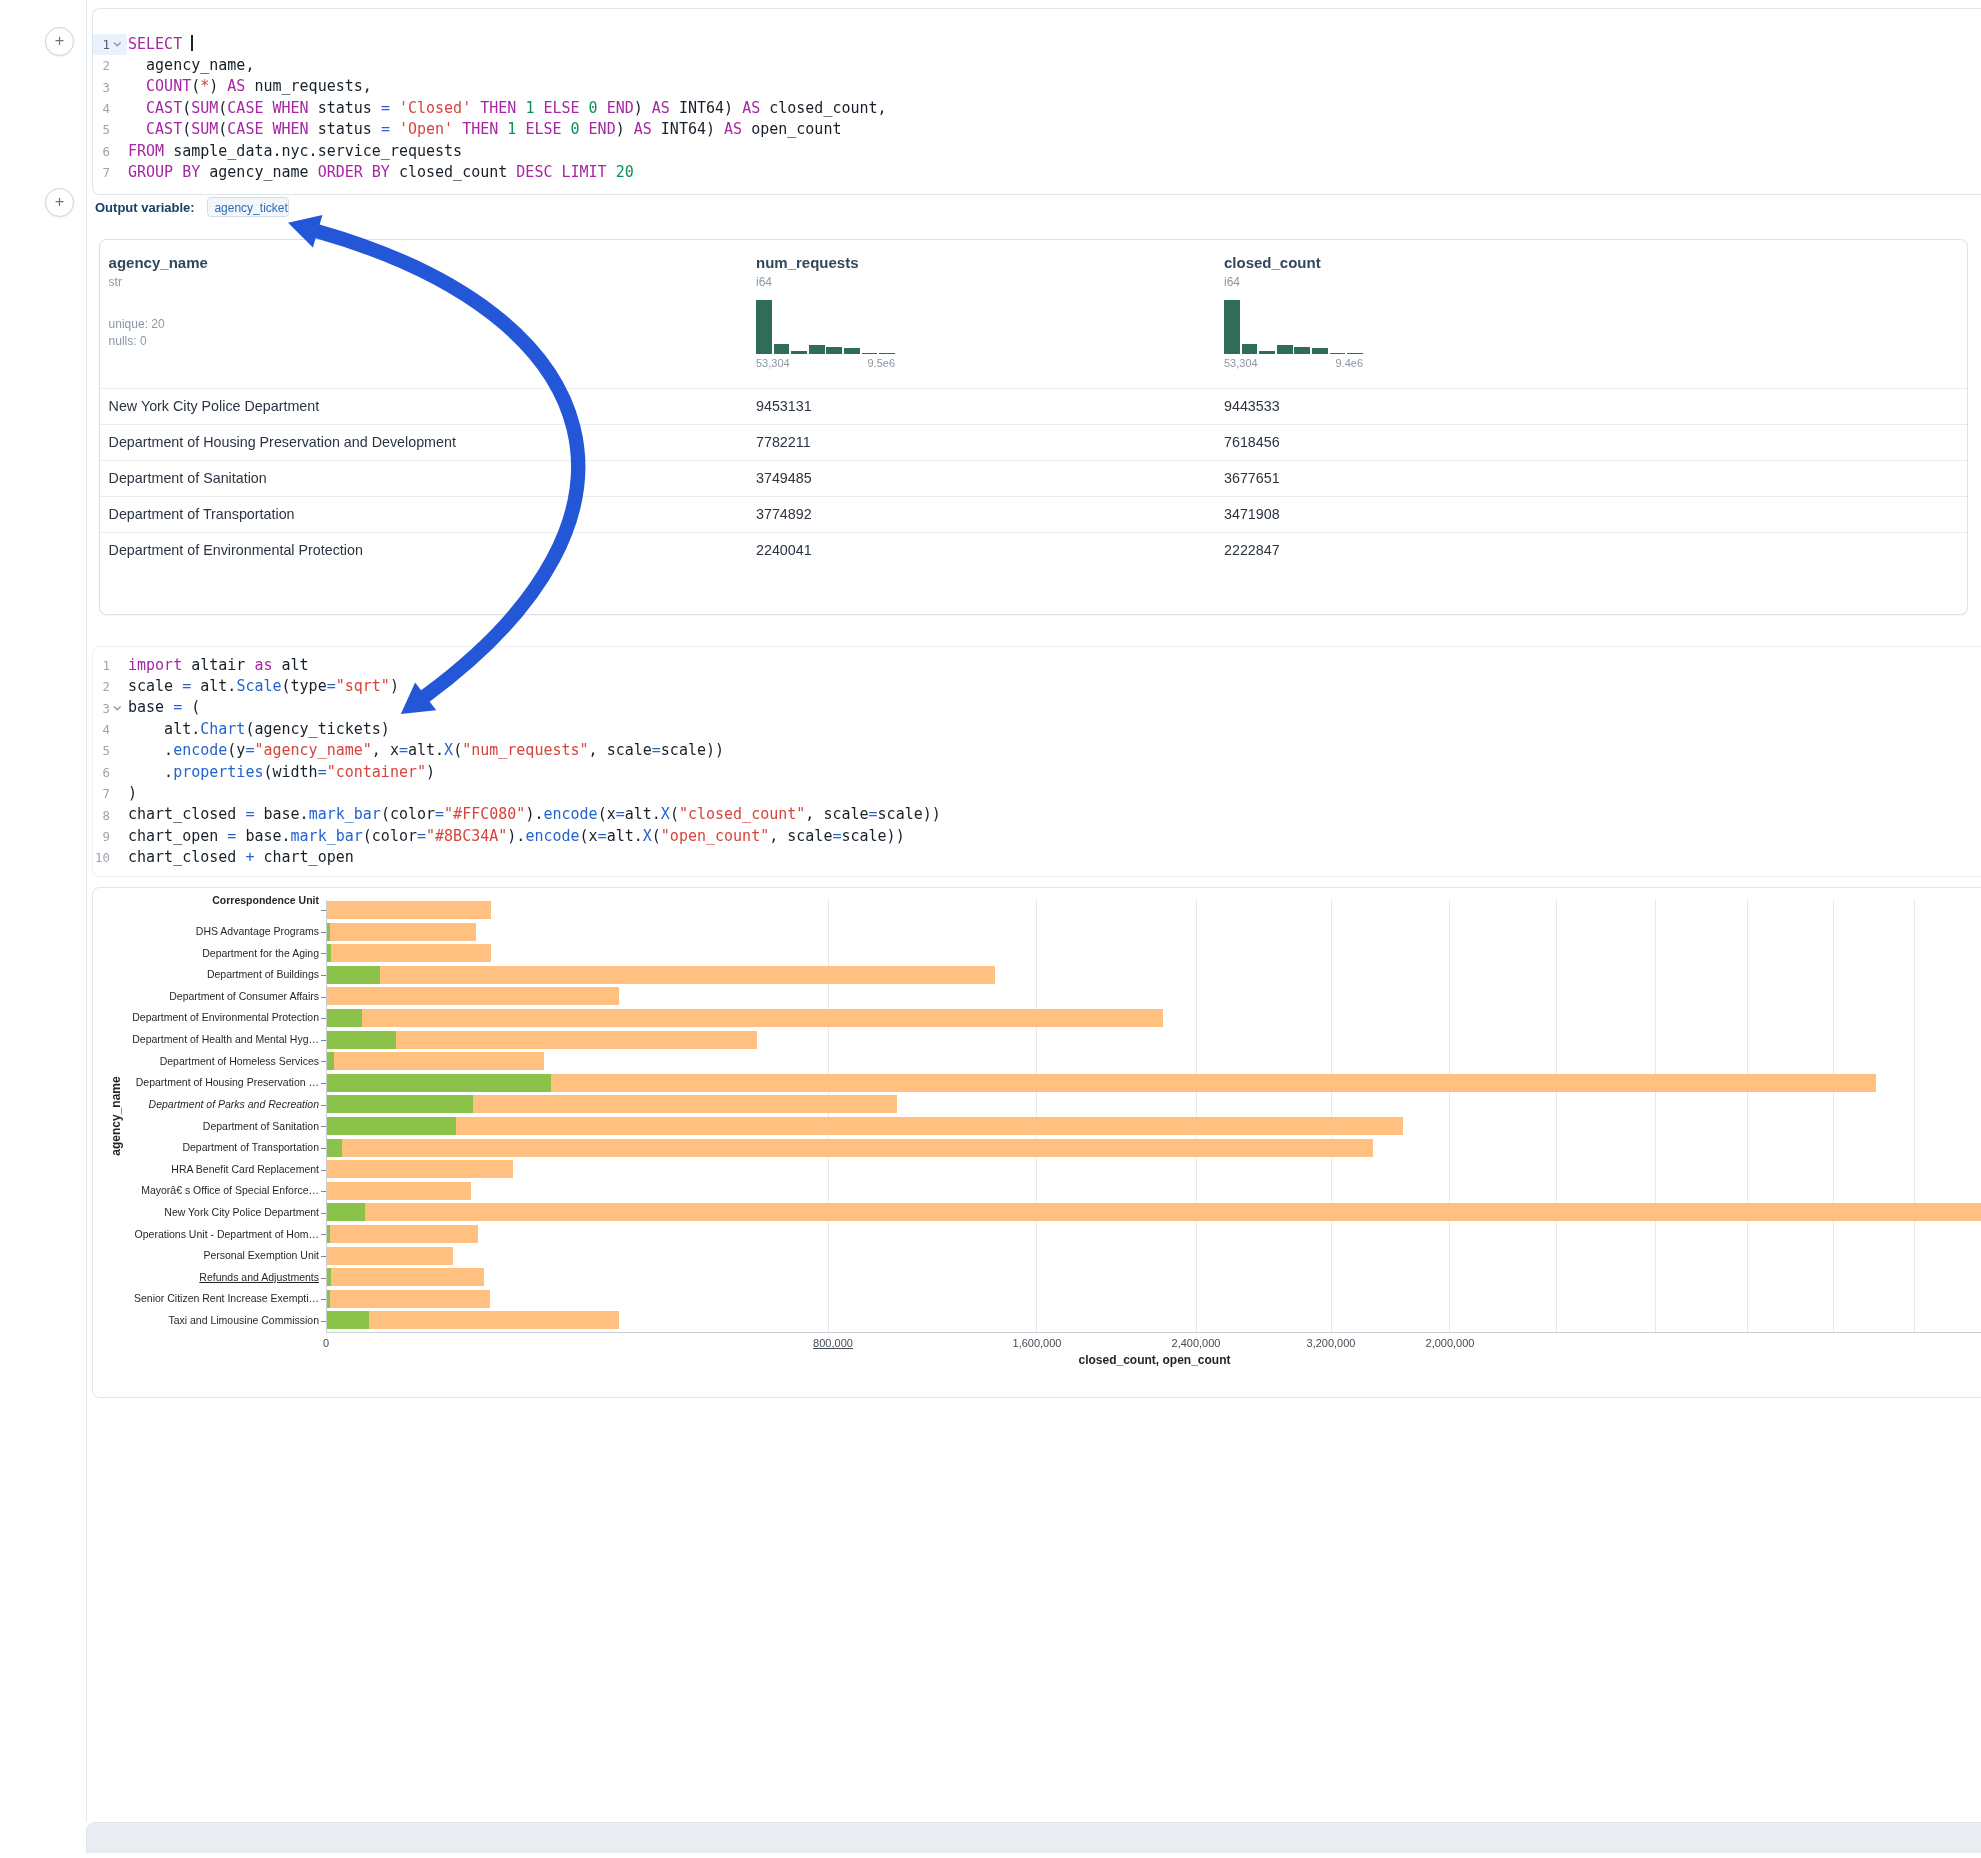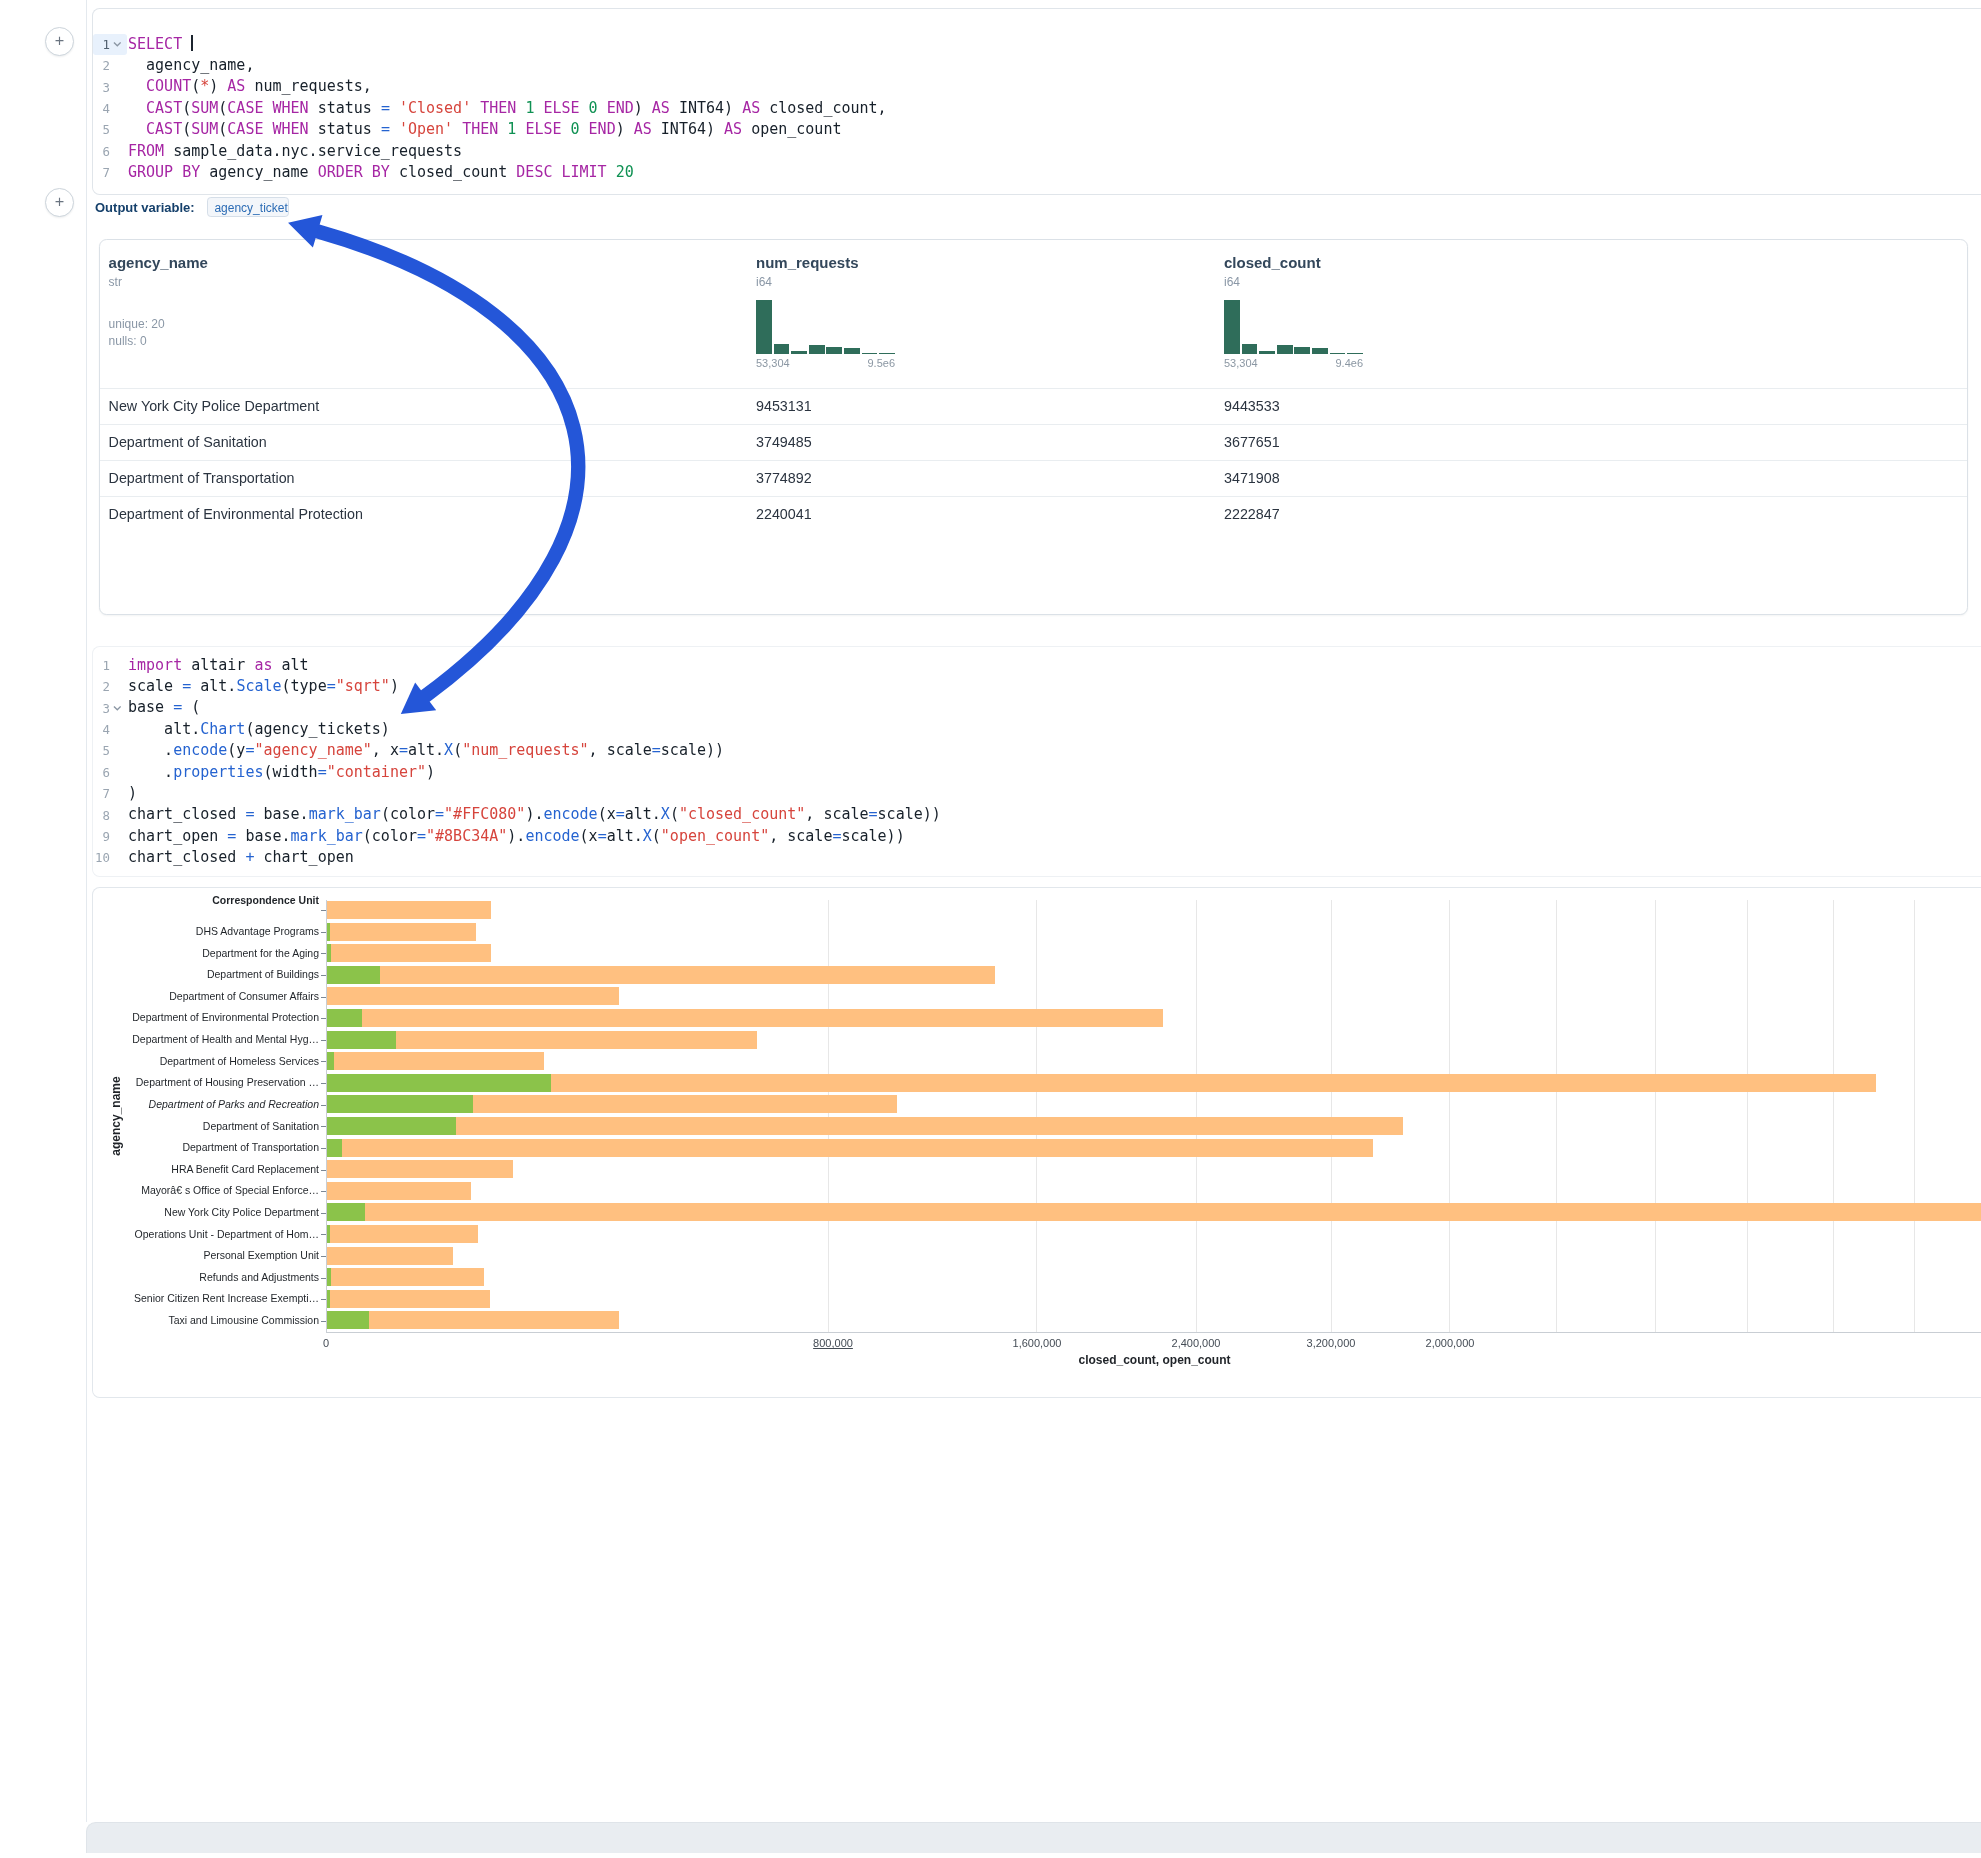--- a/index.html
+++ b/index.html
@@ -191,20 +191,25 @@
             <span>53,304</span>
             <span>9.4e6</span>
           </div>
         </div>
       </div>
     <div class="t-body" id="table-body">
         <div class="t-row">
           <div class="t-cell t-col0">New York City Police Department</div>
           <div class="t-cell t-col1">9453131</div>
           <div class="t-cell t-col2">9443533</div>
+        </div>
+        <div class="t-row">
+          <div class="t-cell t-col0">Department of Housing Preservation and Development</div>
+          <div class="t-cell t-col1">7782211</div>
+          <div class="t-cell t-col2">7618456</div>
         </div>
         <div class="t-row">
           <div class="t-cell t-col0">Department of Sanitation</div>
           <div class="t-cell t-col1">3749485</div>
           <div class="t-cell t-col2">3677651</div>
         </div>
         <div class="t-row">
           <div class="t-cell t-col0">Department of Transportation</div>
           <div class="t-cell t-col1">3774892</div>
           <div class="t-cell t-col2">3471908</div>
@@ -395,21 +400,21 @@
       <div class="ylab" style="top: 271px; height: 21.6px; line-height: 21.6px;">HRA Benefit Card Replacement</div>
       <div class="ytick" style="top: 282px;"></div>
       <div class="ylab" style="top: 292px; height: 21.6px; line-height: 21.6px;">Mayorâ€ s Office of Special Enforce…</div>
       <div class="ytick" style="top: 303px;"></div>
       <div class="ylab" style="top: 314px; height: 21.6px; line-height: 21.6px;">New York City Police Department</div>
       <div class="ytick" style="top: 325px;"></div>
       <div class="ylab" style="top: 336px; height: 21.6px; line-height: 21.6px;">Operations Unit - Department of Hom…</div>
       <div class="ytick" style="top: 346px;"></div>
       <div class="ylab" style="top: 357px; height: 21.6px; line-height: 21.6px;">Personal Exemption Unit</div>
       <div class="ytick" style="top: 368px;"></div>
-      <div class="ylab" style="top: 379px; height: 21.6px; line-height: 21.6px;">Refunds and Adjustments</div>
+      <div class="ylab" style="top: 379px; height: 21.6px; line-height: 21.6px; text-decoration: underline;">Refunds and Adjustments</div>
       <div class="ytick" style="top: 390px;"></div>
       <div class="ylab" style="top: 400px; height: 21.6px; line-height: 21.6px;">Senior Citizen Rent Increase Exempti…</div>
       <div class="ytick" style="top: 411px;"></div>
       <div class="ylab" style="top: 422px; height: 21.6px; line-height: 21.6px;">Taxi and Limousine Commission</div>
       <div class="ytick" style="top: 433px;"></div>
       <div class="xtick-label" style="left: 233px;">0</div>
       <div class="xtick-label" style="left: 740px; text-decoration: underline;">800,000</div>
       <div class="xtick-label" style="left: 944px; text-align: right;">1,600,000</div>
       <div class="xtick-label" style="left: 1103px;">2,400,000</div>
       <div class="xtick-label" style="left: 1238px;">3,200,000</div>

